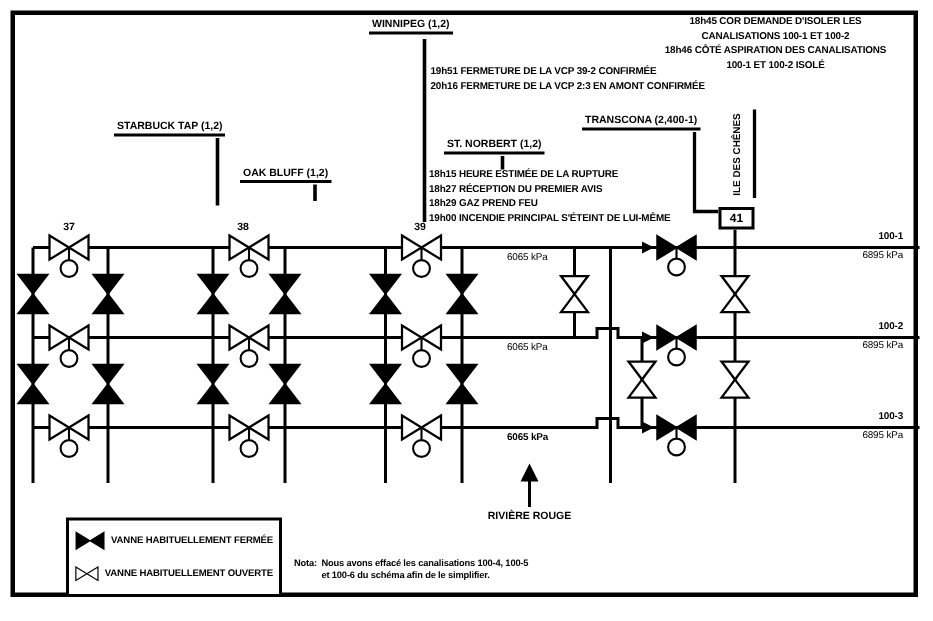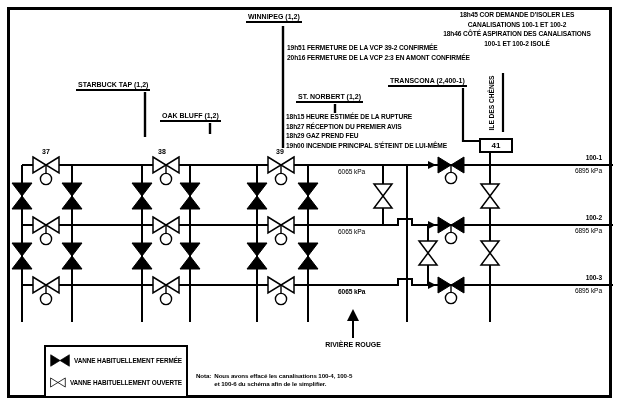--- a/index.html
+++ b/index.html
@@ -21,21 +21,21 @@
   .valve-num{font-size:7px;font-weight:bold;text-align:center;width:20px;}
   .pressure{font-size:6.6px;font-weight:bold;letter-spacing:-0.1px;}
   .pressure.normal{font-weight:normal;}
   .line-name{font-size:6.6px;font-weight:bold;text-align:right;letter-spacing:-0.1px;}
   .line-press-r{font-size:6.6px;font-weight:normal;text-align:right;letter-spacing:-0.1px;}
   .rot{
     transform:rotate(-90deg);transform-origin:center;
     font-size:6.6px;font-weight:bold;text-align:center;
   }
   #box41{
-    width:34px;height:15px;border:2px solid #000;box-sizing:border-box;
+    width:24px;height:15px;border:2px solid #000;box-sizing:border-box;
     font-size:8px;font-weight:bold;text-align:center;line-height:11px;background:#fff;
   }
   #legend{
     width:144px;height:53px;border:2px solid #000;box-sizing:border-box;
     display:flex;flex-direction:column;justify-content:space-around;padding:2px 4px;background:#fff;
   }
   .legend-row{display:flex;align-items:center;gap:4px;}
   .legend-row span{font-size:6.4px;font-weight:bold;letter-spacing:-0.1px;}
   #nota{display:flex;gap:3px;font-size:6.2px;font-weight:bold;letter-spacing:-0.1px;}
   #nota .nota-lines div{white-space:nowrap;line-height:7.6px;}

